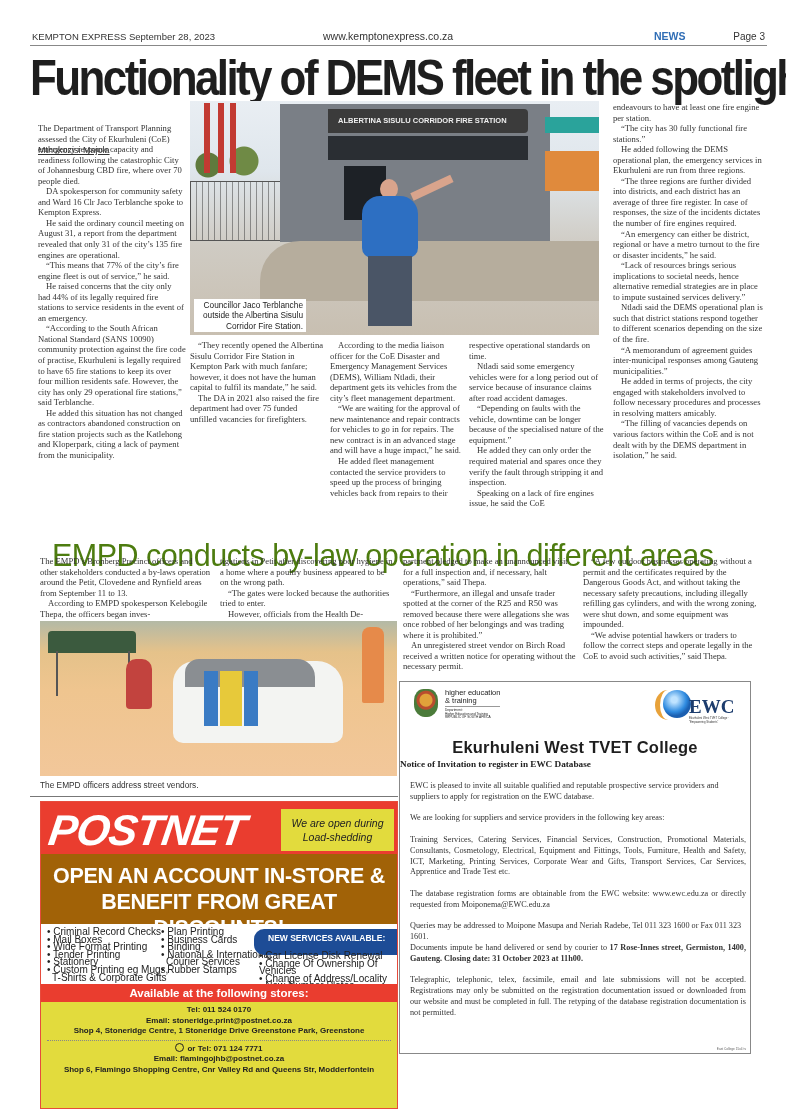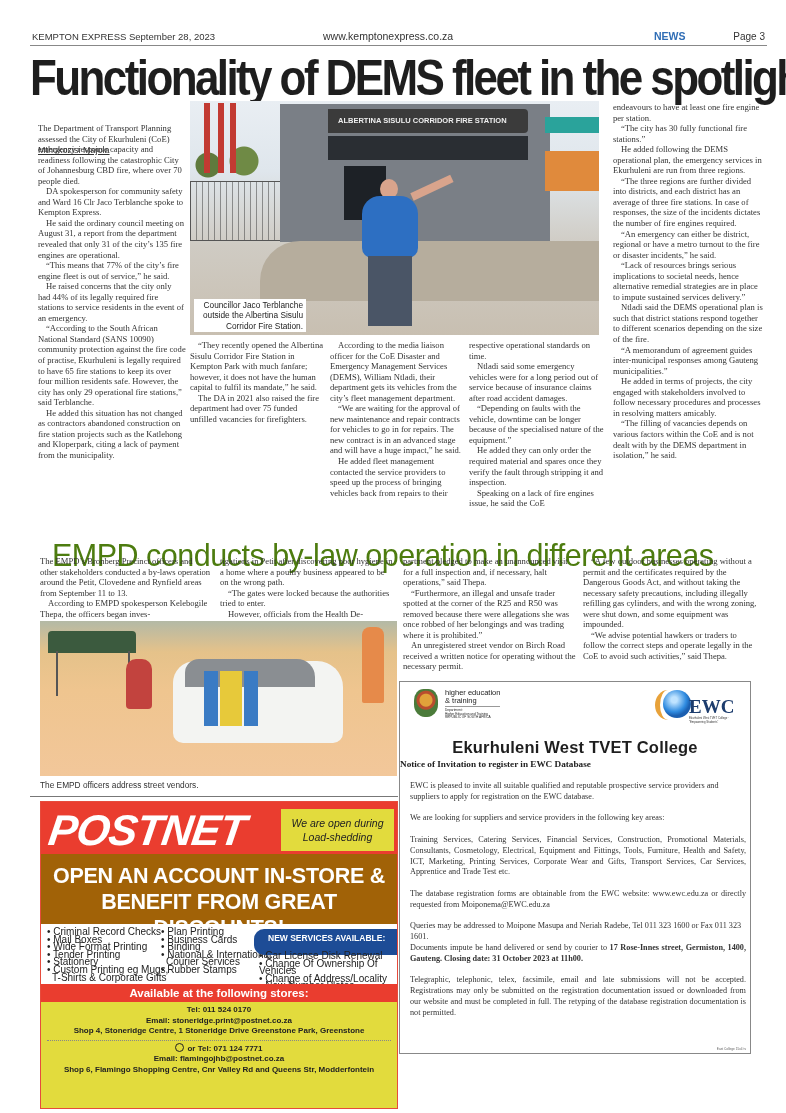--- a/index.html
+++ b/index.html
@@ -137,21 +137,21 @@
     <p>respective operational standards on time.</p>
     <p class="ind">Ntladi said some emergency vehicles were for a long period out of service because of insurance claims after road accident damages.</p>
     <p class="ind">“Depending on faults with the vehicle, downtime can be longer because of the specialised nature of the equipment.”</p>
     <p class="ind">He added they can only order the required material and spares once they verify the fault through stripping it and inspection.</p>
     <p class="ind">Speaking on a lack of fire engines issue, he said the CoE</p>
   </div>
 <div class="abs col" style="left:613px; top:102px; width:150px;">
     <p>endeavours to have at least one fire engine per station.</p>
     <p class="ind">“The city has 30 fully functional fire stations.”</p>
     <p class="ind">He added following the DEMS operational plan, the emergency services in Ekurhuleni are run from three regions.</p>
-    <p class="ind">“The three regions are further divided into districts, and each district has an average of three fire stations. In case of responses, the size of the incidents dictates the number of fire engines required.</p>
+    <p class="ind">“The three regions are further divided into districts, and each district has an average of three fire register. In case of responses, the size of the incidents dictates the number of fire engines required.</p>
     <p class="ind">“An emergency can either be district, regional or have a metro turnout to the fire or disaster incidents,” he said.</p>
     <p class="ind">“Lack of resources brings serious implications to societal needs, hence alternative remedial strategies are in place to impute sustained services delivery.”</p>
     <p class="ind">Ntladi said the DEMS operational plan is such that district stations respond together to different scenarios depending on the size of the fire.</p>
     <p class="ind">“A memorandum of agreement guides inter-municipal responses among Gauteng municipalities.”</p>
     <p class="ind">He added in terms of projects, the city engaged with stakeholders involved to follow necessary procedures and processes in resolving matters amicably.</p>
     <p class="ind">“The filling of vacancies depends on various factors within the CoE and is not dealt with by the DEMS department in isolation,” he said.</p>
   </div>
 
 <div class="abs headline2">EMPD conducts by-law operation in different areas</div>
 

